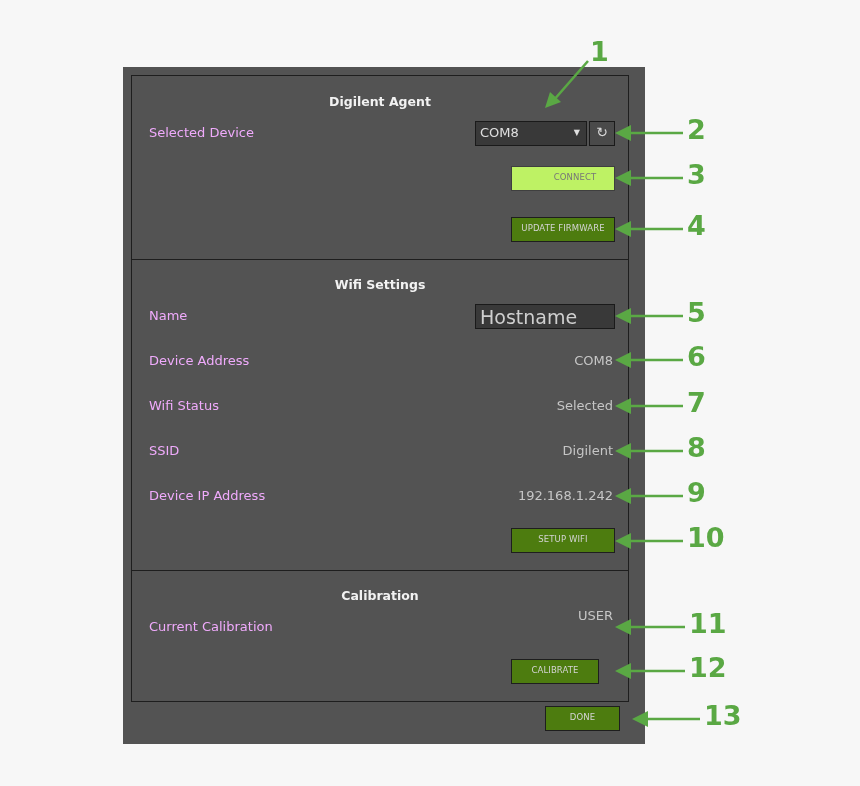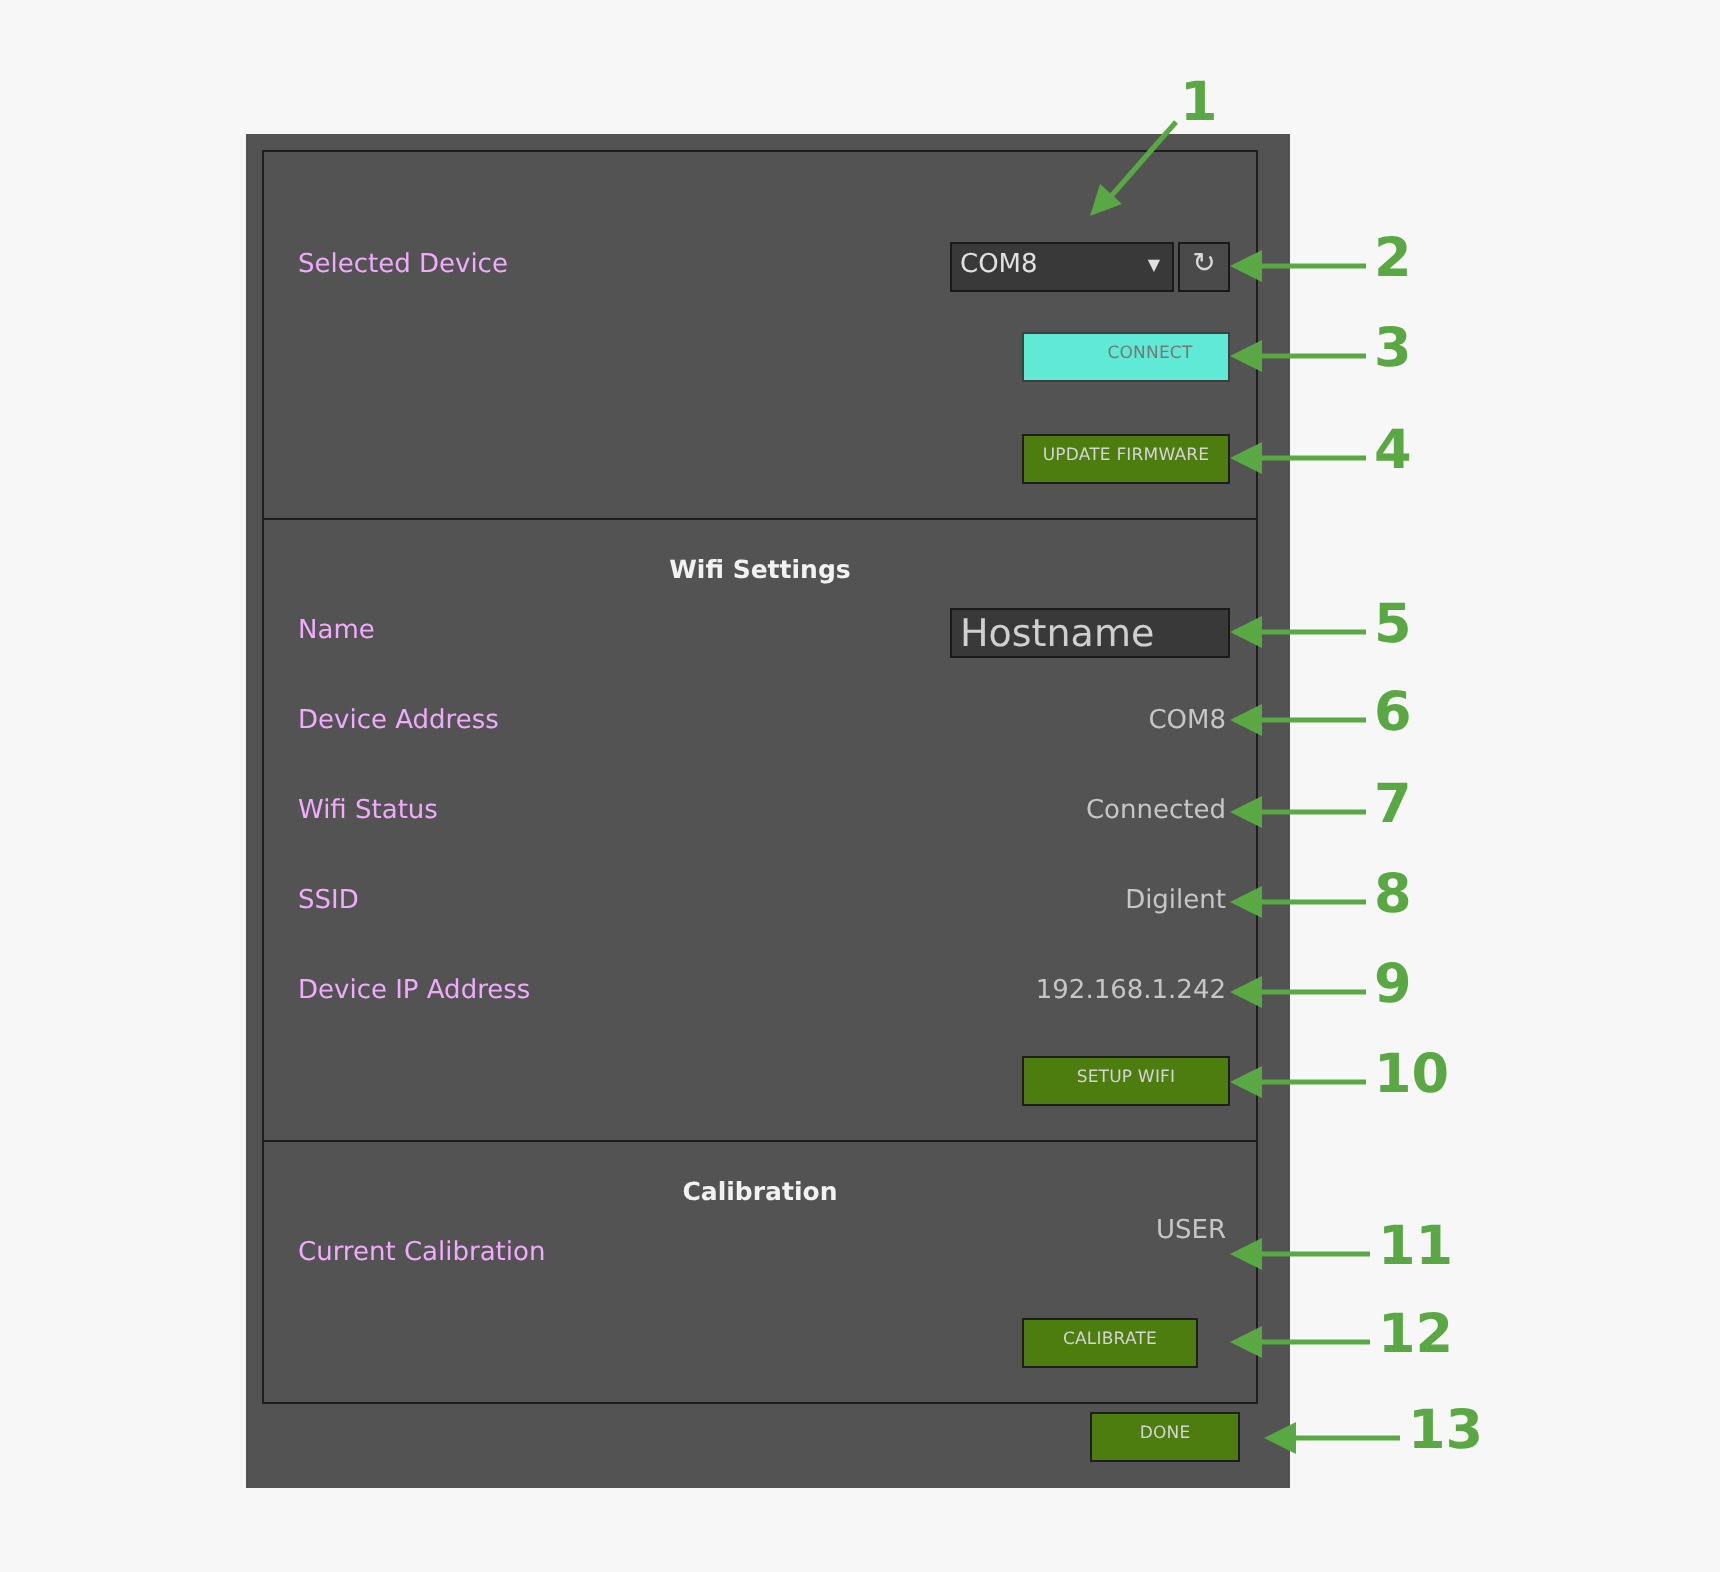--- a/index.html
+++ b/index.html
@@ -25,21 +25,21 @@
     position:absolute; left:17px; color:#f0abfc; font-size:13px;
   }
   .value {
     position:absolute; right:15px; color:#c6c6c6; font-size:13px; text-align:right;
   }
   .btn {
     position:absolute; box-sizing:border-box; background:#4d7c0f; border:1.5px solid #1e1e1e;
     color:#d4d4d4; font-size:8.5px; text-align:center; line-height:21px; cursor:pointer;
     letter-spacing:0.1px;
   }
-  .btn.disabled { border-color:#3f3f3f; color:#777; background:#5eead4; cursor:default;padding-left:24px; }
+  .btn.disabled { border-color:#3f3f3f; color:#777; background:#bef264; cursor:default;padding-left:24px; }
   .dropdown {
     position:absolute; box-sizing:border-box; background:#393939; border:1.5px solid #1a1a1a;
     color:#e0e0e0; font-size:13px; line-height:21px; padding-left:4px; cursor:pointer;
   }
   .dropdown .caret { position:absolute; right:6px; top:0; font-size:8px; color:#e0e0e0; }
   .refresh {
     position:absolute; box-sizing:border-box; background:#4a4a4a; border:1.5px solid #1a1a1a;
     color:#d8d8d8; font-size:14px; text-align:center; line-height:20px; cursor:pointer;
   }
   .input {
@@ -53,20 +53,21 @@
     font-family:"DejaVu Sans", "Liberation Sans", sans-serif;
   }
   svg.arrows { position:absolute; left:0; top:0; }
 </style>
 </head>
 <body>
 
 <div class="panel">
 
   <div class="section sec1">
+    <div class="sec-title" style="top:18px;">Digilent Agent</div>
     <div class="label" style="top:49px;">Selected Device</div>
 
     <div class="dropdown" style="left:343px; top:45px; width:112px; height:25px;">
       <span>COM8</span>
       <span class="caret">▼</span>
     </div>
     <div class="refresh" style="left:457px; top:45px; width:26px; height:25px;">
       <span>↻</span>
     </div>
 
@@ -77,21 +78,21 @@
   <div class="section sec2">
     <div class="sec-title" style="top:17px;">Wifi Settings</div>
 
     <div class="label" style="top:48px;">Name</div>
     <input class="input" style="left: 343px; top: 44px; width: 140px; height: 25px;" placeholder="Hostname">
 
     <div class="label" style="top:93px;">Device Address</div>
     <div class="value" style="top:93px;">COM8</div>
 
     <div class="label" style="top:138px;">Wifi Status</div>
-    <div class="value" style="top:138px;">Connected</div>
+    <div class="value" style="top:138px;">Selected</div>
 
     <div class="label" style="top:183px;">SSID</div>
     <div class="value" style="top:183px;">Digilent</div>
 
     <div class="label" style="top:228px;">Device IP Address</div>
     <div class="value" style="top:228px;">192.168.1.242</div>
 
     <div class="btn" style="left:379px; top:268px; width:104px; height:25px;">SETUP WIFI</div>
   </div>
 

